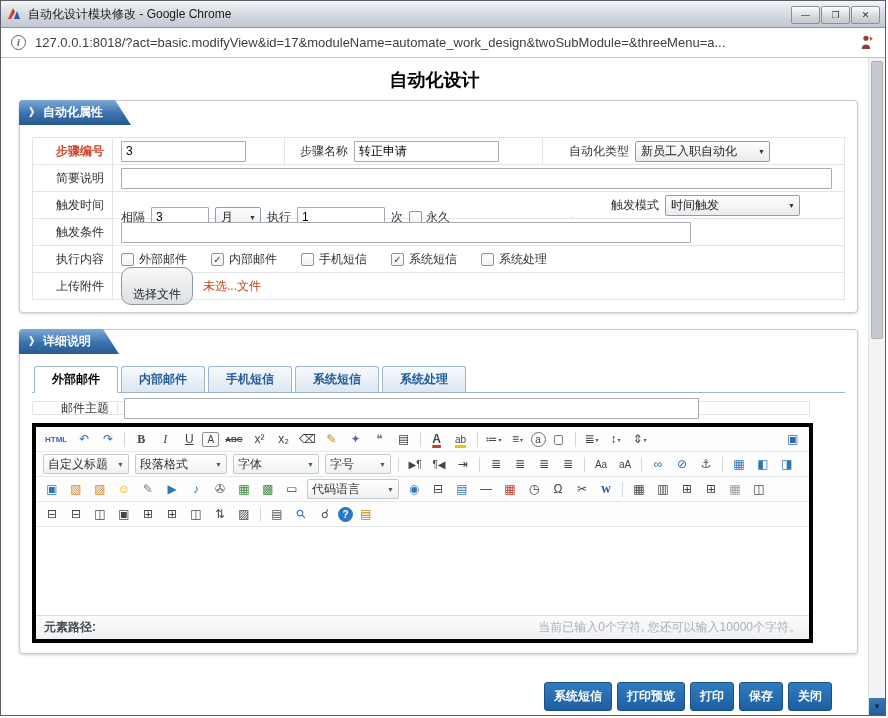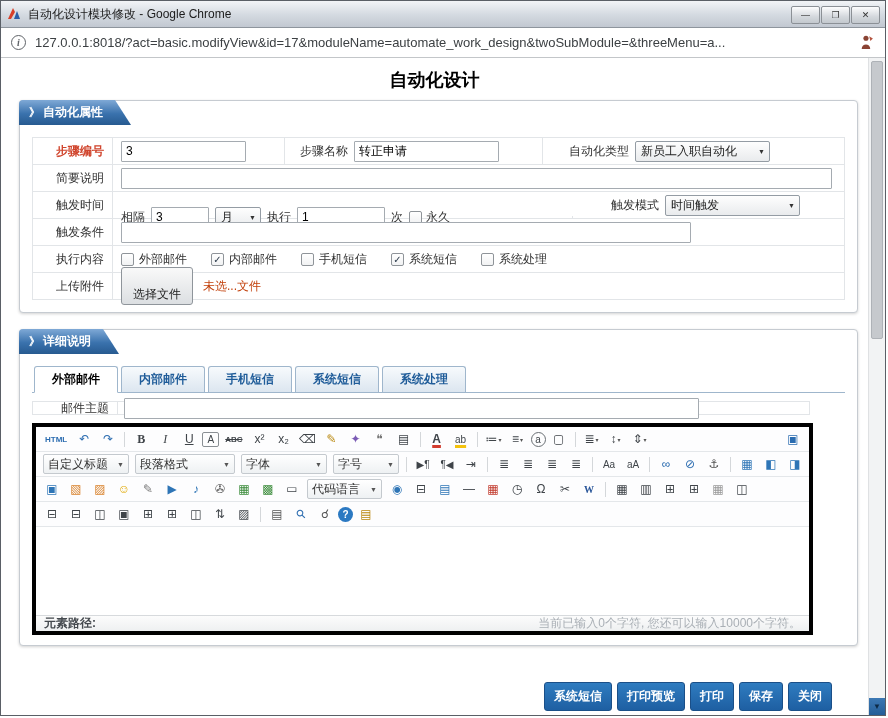--- a/index.html
+++ b/index.html
@@ -71,21 +71,21 @@
     font-size:12px; color:#222; padding:0 4px 0 5px; cursor:pointer; }
   .sel-arrow { font-size:7px; color:#333; margin-left:5px; }
   .w46{width:46px;} .w135{width:135px;}
   .gap6 { margin-right:6px; } .gap4 { margin-right:4px; }
   .cb { width:13px; height:13px; border:1px solid #8f9499; border-radius:2px;
     background:linear-gradient(#fff,#f1f2f3); display:inline-flex; align-items:center;
     justify-content:center; font-size:10px; color:#2b3a4a; cursor:pointer; flex:0 0 13px; }
   .opt { display:inline-flex; align-items:center; margin-right:24px; }
   .cbl { margin-left:5px; }
   .file-btn { height:34px; padding:18px 11px; font-size:12px; color:#222; cursor:pointer;
-    border:1px solid #8f959b; border-radius:3px; background:linear-gradient(#f9f9f9,#dcdfe2); }
+    border:1px solid #8f959b; border-radius:10px; background:linear-gradient(#f9f9f9,#dcdfe2); }
   .file-status { margin-left:10px; color:#c2410c; }
 
   
   .panel-body2 { padding:12px 12px 10px; }
   .dtabs { display:flex; gap:3px; border-bottom:1px solid #9fb6cc; padding-left:2px; }
   .dtab { width:84px; height:26px; display:flex; align-items:center; justify-content:center;
     font-size:12px; font-weight:bold; color:#1f5c99; cursor:pointer;
     border:1px solid #9fb6cc; border-bottom:none; border-radius:3px 3px 0 0;
     background:linear-gradient(#f7fafc,#dce6f0); }
   .dtab.active { background:#fff; color:#000; position:relative; margin-bottom:-1px;
@@ -116,21 +116,21 @@
   .italic { font-style:italic; font-family:"Liberation Serif",serif; }
   .underline { text-decoration:underline; }
   .strike { text-decoration:line-through; }
   .boxed { border:1px solid #8a8f94; width:17px; height:15px; font-size:10px; }
   .fore { font-weight:bold; text-decoration:underline; text-decoration-color:#d23c2e; text-decoration-thickness:3px; }
   .back { text-decoration:underline; text-decoration-color:#f4c20d; text-decoration-thickness:3px; }
   .circle { border:1px solid #6a6f74; border-radius:50%; width:15px; height:15px; font-size:10px; }
   .circle-blue { background:#2b79c2; color:#fff; border-radius:50%; width:15px; height:15px; font-size:10px; font-weight:bold; }
   .rot { transform:rotate(-45deg); }
   .editor-body { height:88px; background:#fff; cursor:text; }
-  .editor-foot { height:16px; border-top:1px solid #d7dadd; background:linear-gradient(#fcfcfc,#eef0f1);
+  .editor-foot { height:24px; border-top:1px solid #d7dadd; background:linear-gradient(#fcfcfc,#eef0f1);
     display:flex; align-items:center; padding:0 8px; font-size:12px; }
   .path-label { font-weight:bold; color:#454a4f; }
   .counter { margin-left:auto; color:#a9afb5; }
 
   
   .footer { position:absolute; right:36px; bottom:4px; display:flex; gap:5px; }
   .btn-blue { font-family:inherit; font-size:12px; font-weight:bold; color:#fff; cursor:pointer;
     padding:5px 9px; border:1px solid #1a4f88; border-radius:3px;
     background:linear-gradient(#2f7cc0,#1e5fa2); }
 </style>
@@ -318,21 +318,21 @@
                 <span class="tb-btn">≣<span class="mini-arrow">▾</span></span>
                 <span class="tb-btn">↕<span class="mini-arrow">▾</span></span>
                 <span class="tb-btn">⇕<span class="mini-arrow">▾</span></span>
                 <span class="tb-btn" style="color: rgb(43, 108, 176); margin-left: auto;">▣</span>
               </div>
             <div class="tb-row">
                 <span class="tb-select" style="width: 86px;">
                   <span>自定义标题</span>
                   <span class="tb-arrow">▼</span>
                 </span>
-                <span class="tb-select" style="width: 100px;">
+                <span class="tb-select" style="width: 92px;">
                   <span>段落格式</span>
                   <span class="tb-arrow">▼</span>
                 </span>
                 <span class="tb-select" style="width: 86px;">
                   <span>字体</span>
                   <span class="tb-arrow">▼</span>
                 </span>
                 <span class="tb-select" style="width: 66px;">
                   <span>字号</span>
                   <span class="tb-arrow">▼</span>
@@ -363,21 +363,21 @@
                 <span class="tb-btn" style="color: rgb(217, 130, 43);">▧</span>
                 <span class="tb-btn" style="color: rgb(217, 130, 43);">▨</span>
                 <span class="tb-btn" style="color: rgb(224, 168, 0);">☺</span>
                 <span class="tb-btn" style="color: rgb(119, 119, 119);">✎</span>
                 <span class="tb-btn" style="color: rgb(46, 117, 182);">▶</span>
                 <span class="tb-btn" style="color: rgb(46, 117, 182);">♪</span>
                 <span class="tb-btn" style="color: rgb(85, 85, 85);">✇</span>
                 <span class="tb-btn" style="color: rgb(60, 140, 60);">▦</span>
                 <span class="tb-btn" style="color: rgb(60, 140, 60);">▩</span>
                 <span class="tb-btn">▭</span>
-                <span class="tb-select" style="width: 75px;">
+                <span class="tb-select" style="width: 92px;">
                   <span>代码语言</span>
                   <span class="tb-arrow">▼</span>
                 </span>
                 <span class="tb-btn" style="color: rgb(46, 117, 182);">◉</span>
                 <span class="tb-btn">⊟</span>
                 <span class="tb-btn" style="color: rgb(46, 117, 182);">▤</span>
                 <span class="tb-btn">—</span>
                 <span class="tb-btn" style="color: rgb(194, 59, 46);">▦</span>
                 <span class="tb-btn">◷</span>
                 <span class="tb-btn">Ω</span>

